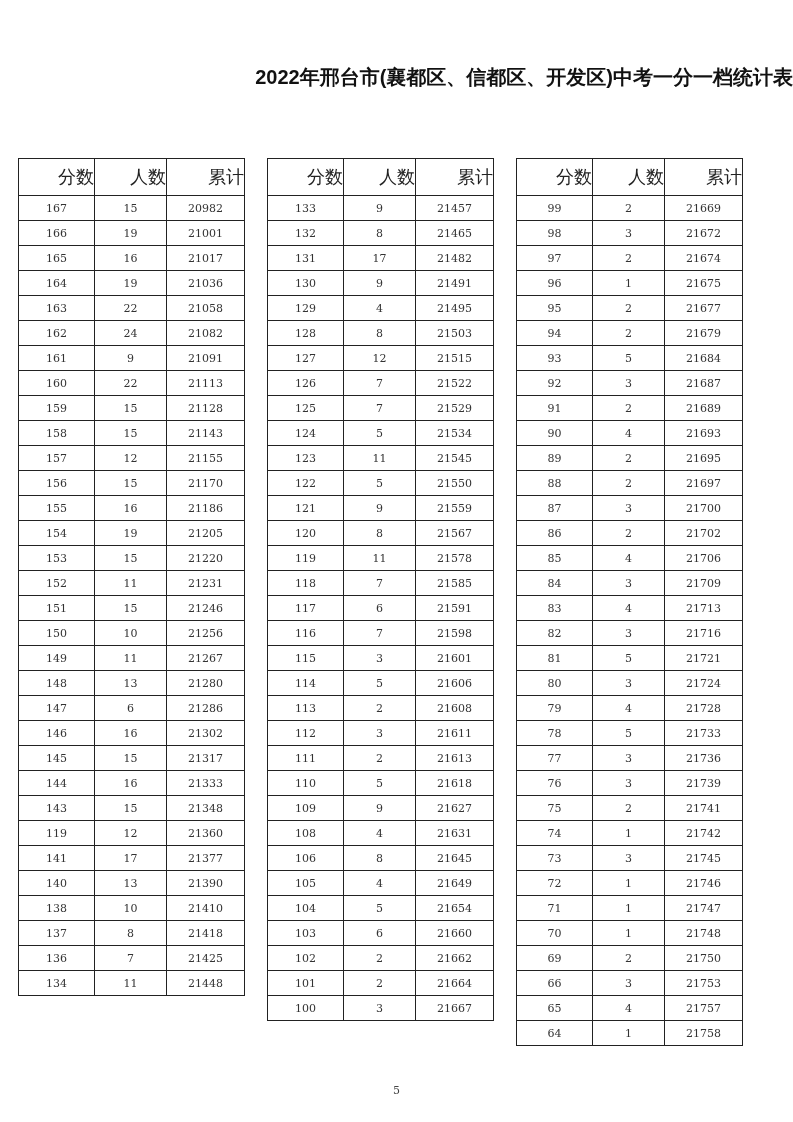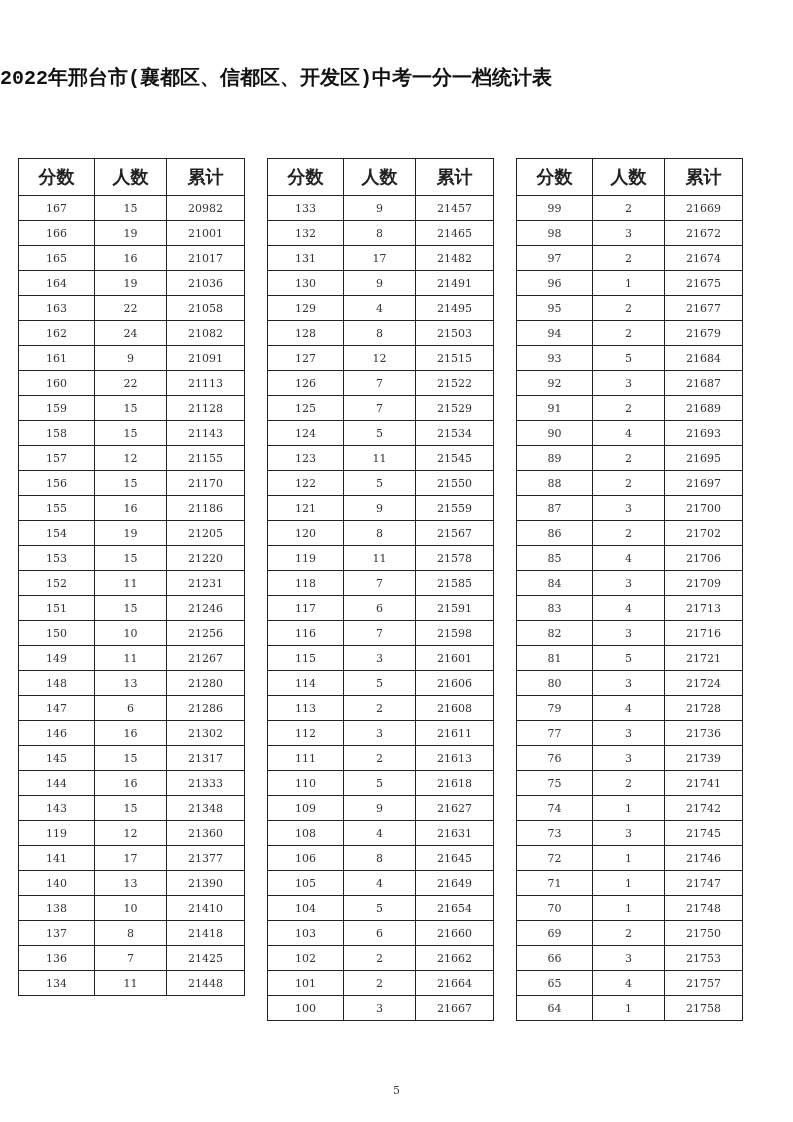--- a/index.html
+++ b/index.html
@@ -1,29 +1,29 @@
 <!DOCTYPE html>
 <html><head>
 <meta charset="utf-8">
 <style>
   html, body { margin: 0; padding: 0; background: #ffffff; }
   body { width: 793px; height: 1122px; position: relative; overflow: hidden; color: #111; }
   .title {
-    position: absolute; left: 0; top: 64px; width: 793px; text-align: left;
-    font-family: Liberation Mono, monospace; font-size: 20px; font-weight: bold;
+    position: absolute; left: 0; top: 64px; width: 793px; text-align: right;
+    font-family: Liberation Sans, sans-serif; font-size: 20px; font-weight: bold;
     letter-spacing: 0px; color: #111;
   }
   .tbl {
     position: absolute; top: 158px; border-collapse: collapse;
     font-family: "DejaVu Serif", serif; table-layout: fixed;
   }
   .tbl th, .tbl td { border: 1px solid #222; text-align: center; padding: 0; }
   .tbl th {
-    height: 36px; font-family: "DejaVu Sans", sans-serif; font-weight: bold;
-    font-size: 18px; color: #222;
+    height: 36px; font-family: "DejaVu Sans", sans-serif; font-weight: normal;
+    font-size: 18px; color: #222; text-align: right;
   }
   .tbl td { height: 24px; font-size: 11px; color: #333; }
   .t1 { left: 18px; }
   .t2 { left: 267px; }
   .t3 { left: 516px; }
   .c1 { width: 76px; } .c2 { width: 72px; } .c3 { width: 78px; }
   .page-num {
     position: absolute; top: 1084px; left: 0; width: 793px; text-align: center;
     font-family: "DejaVu Serif", serif; font-size: 11px; color: #444;
   }
@@ -505,20 +505,25 @@
         <td>80</td>
         <td>3</td>
         <td>21724</td>
       </tr>
       <tr>
         <td>79</td>
         <td>4</td>
         <td>21728</td>
       </tr>
       <tr>
+        <td>78</td>
+        <td>5</td>
+        <td>21733</td>
+      </tr>
+      <tr>
         <td>77</td>
         <td>3</td>
         <td>21736</td>
       </tr>
       <tr>
         <td>76</td>
         <td>3</td>
         <td>21739</td>
       </tr>
       <tr>

